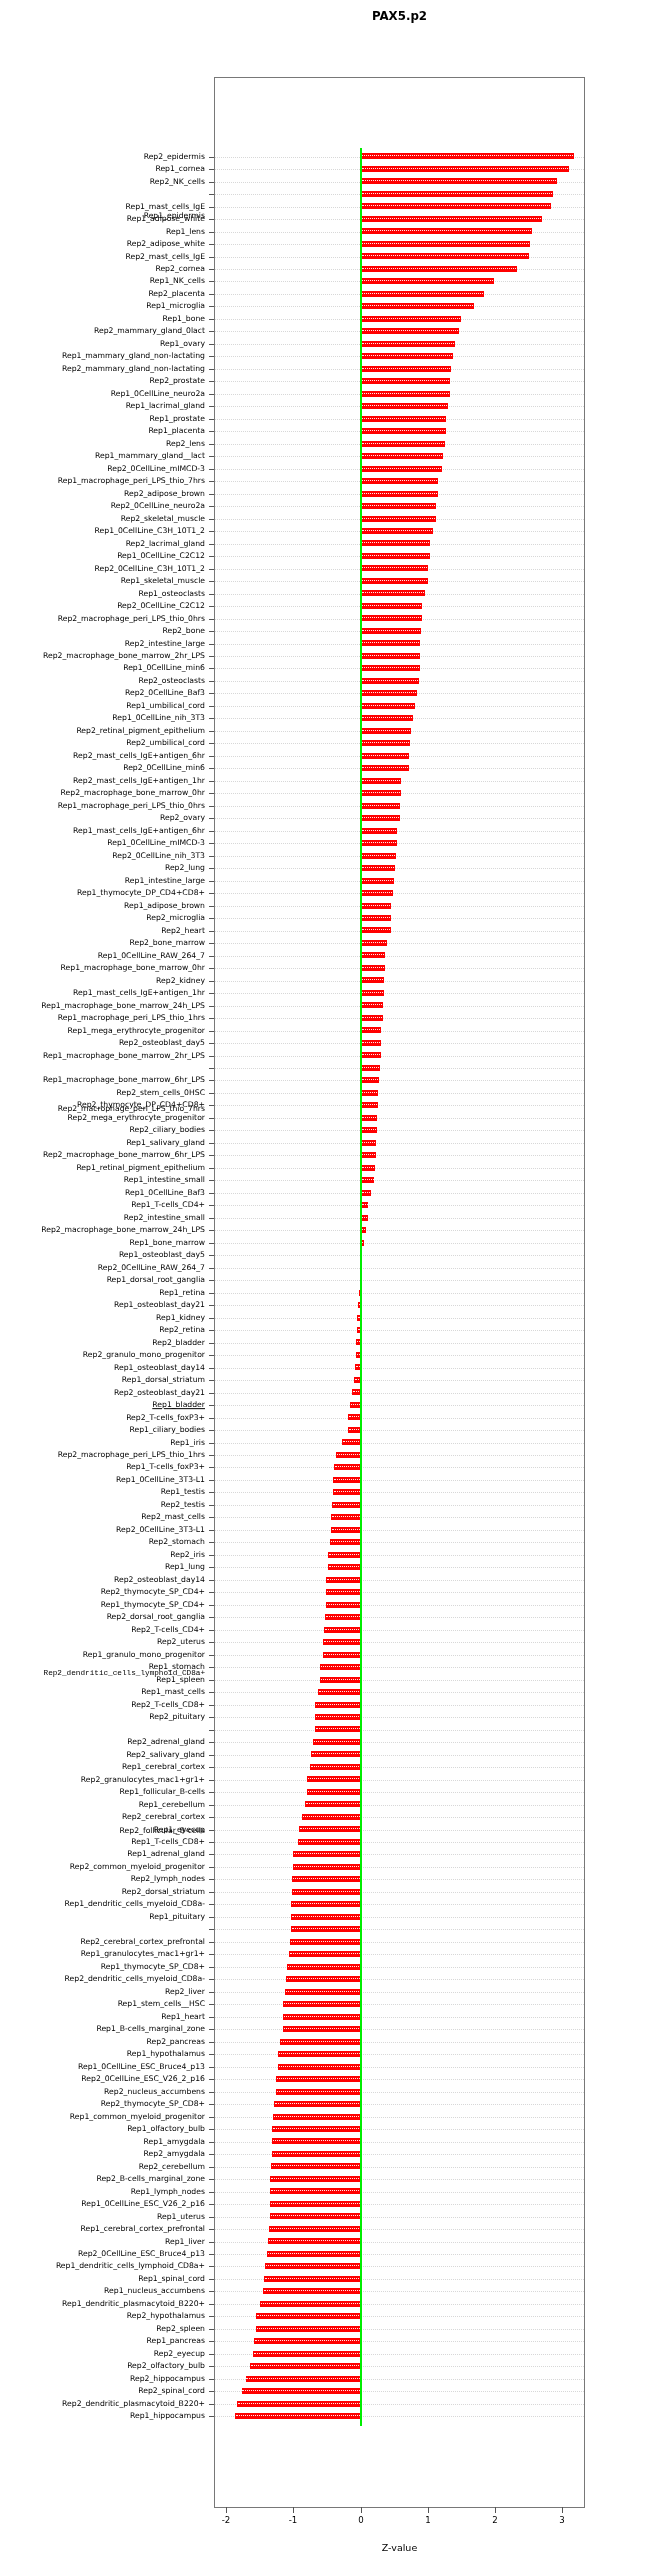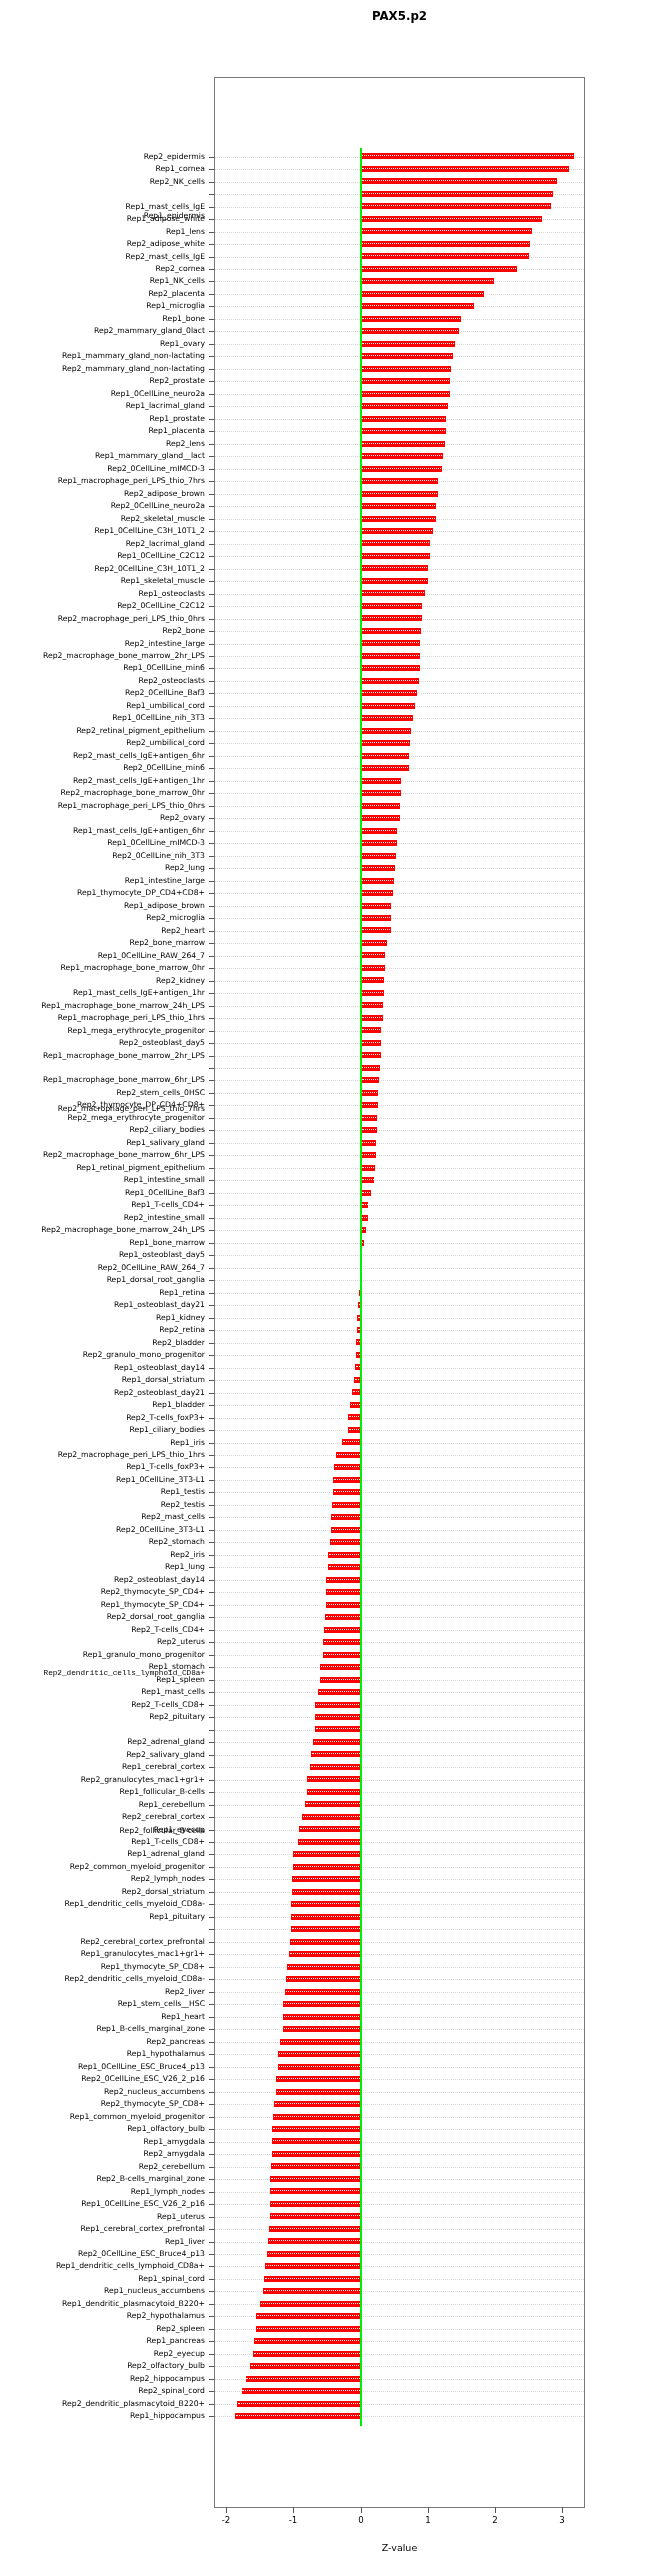--- a/index.html
+++ b/index.html
@@ -610,21 +610,21 @@
         <div class="ylab" style="top: 1265px;">Rep2_bladder</div>
         <div class="ytick" style="top: 1277px;"></div>
         <div class="ylab" style="top: 1277px;">Rep2_granulo_mono_progenitor</div>
         <div class="ytick" style="top: 1290px;"></div>
         <div class="ylab" style="top: 1290px;">Rep1_osteoblast_day14</div>
         <div class="ytick" style="top: 1302px;"></div>
         <div class="ylab" style="top: 1302px;">Rep1_dorsal_striatum</div>
         <div class="ytick" style="top: 1315px;"></div>
         <div class="ylab" style="top: 1315px;">Rep2_osteoblast_day21</div>
         <div class="ytick" style="top: 1327px;"></div>
-        <div class="ylab" style="top: 1327px;">Rep1_bladder</div>
+        <div class="ylab" style="top: 1327px; text-decoration: underline;">Rep1_bladder</div>
         <div class="ytick" style="top: 1340px;"></div>
         <div class="ylab" style="top: 1340px;">Rep2_T-cells_foxP3+</div>
         <div class="ytick" style="top: 1352px;"></div>
         <div class="ylab" style="top: 1352px;">Rep1_ciliary_bodies</div>
         <div class="ytick" style="top: 1365px;"></div>
         <div class="ylab" style="top: 1365px;">Rep1_iris</div>
         <div class="ytick" style="top: 1377px;"></div>
         <div class="ylab" style="top: 1377px;">Rep2_macrophage_peri_LPS_thio_1hrs</div>
         <div class="ytick" style="top: 1389px;"></div>
         <div class="ylab" style="top: 1389px;">Rep1_T-cells_foxP3+</div>

